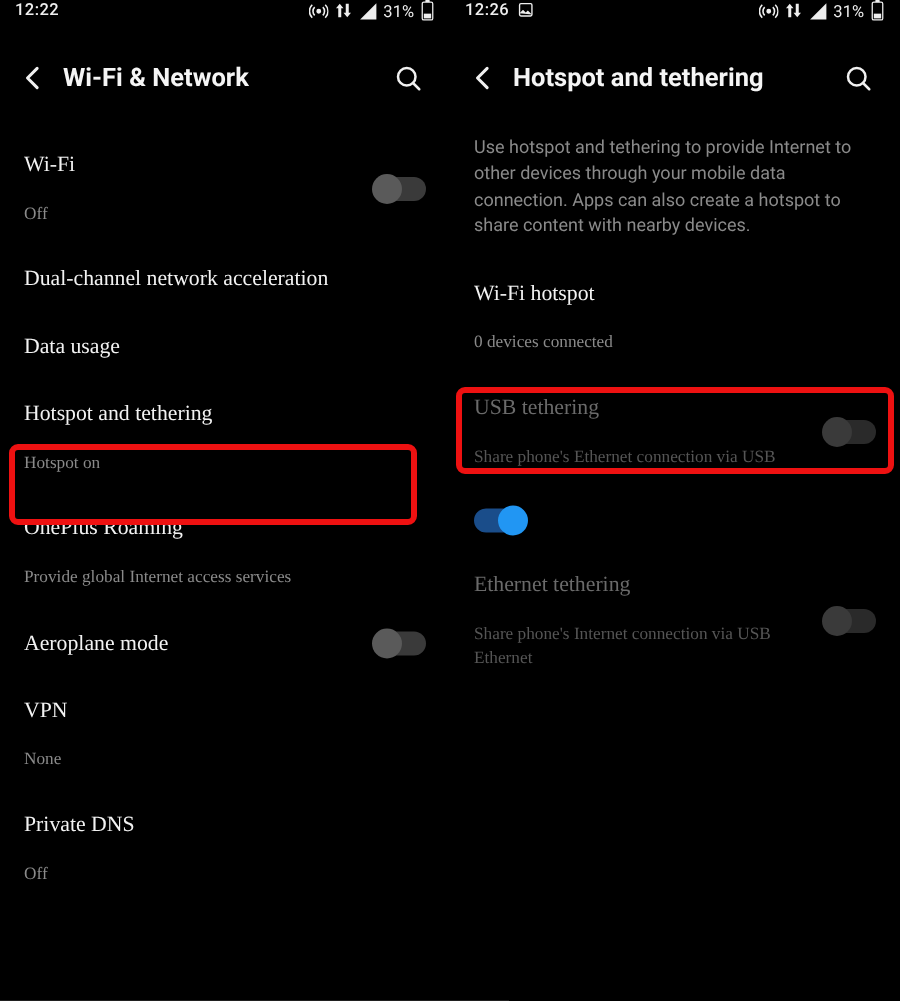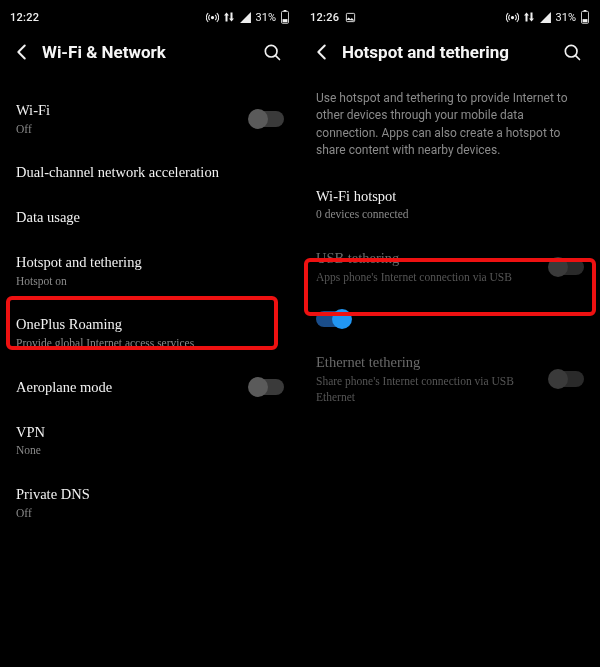--- a/index.html
+++ b/index.html
@@ -2,35 +2,35 @@
 <html><head>
 <meta charset="utf-8">
 <style>
   * { box-sizing: border-box; margin: 0; padding: 0; }
   html, body { width: 600px; height: 667px; background: #3a3a3a; font-family: -apple-system, Roboto, Helvetica, Arial, sans-serif; }
   .stage { position: relative; width: 600px; height: 667px; overflow: hidden; }
   .phone { position: absolute; top: 0; width: 300px; height: 667px; background: #000; color: #fff; }
   .phone.left  { left: 0; }
   .phone.right { left: 300px; }
 
-  .statusbar { display: flex; align-items: flex-end; justify-content: space-between; height: 24px; padding: 0 10px; font-size: 11px; color: #eee; }
+  .statusbar { display: flex; align-items: flex-start; justify-content: space-between; height: 24px; padding: 0 10px; font-size: 11px; color: #eee; }
   .statusbar .time { font-weight: 500; letter-spacing: 0.3px; }
   .statusbar .icons { display: flex; align-items: center; gap: 4px; }
   .statusbar svg { display: block; }
 
   .appbar { display: flex; align-items: center; height: 56px; padding: 0 8px 0 4px; }
   .appbar .back { width: 36px; height: 36px; display:flex; align-items:center; justify-content:center; }
   .appbar .title { font-size: 17px; font-weight: 700; color:#f5f5f5; flex:1; padding-left: 2px; }
   .appbar .search { width:36px; height:36px; display:flex; align-items:center; justify-content:center; margin-right:2px;}
 
   .list { padding: 8px 0; font-family: Liberation Serif, serif; }
   .row  { padding: 13px 16px; display:flex; align-items:center; gap:10px; }
   .row .texts { flex:1; min-width:0; }
   .row .t1 { font-size: 14.5px; color:#f2f2f2; line-height:1.3; }
-  .row .t2 { font-size: 11.5px; color:#8a8a8a; line-height:1.35; margin-top:2px; }
+  .row .t2 { font-size: 11.5px; color:#8a8a8a; line-height:1.35; margin-top:16px; }
   .row.disabled .t1 { color:#6a6a6a; }
   .row.disabled .t2 { color:#555; }
 
   .desc { padding: 10px 16px 14px 16px; font-size: 12px; color:#8a8a8a; line-height:1.45; }
 
   .toggle { position:relative; width:34px; height:16px; border-radius:16px; background:#3a3a3a; flex:0 0 auto; }
   .toggle::after { content:""; position:absolute; top:-2px; width:20px; height:20px; border-radius:50%; background:#5a5a5a; }
   .toggle.off::after { left:-2px; }
   .toggle.on  { background:#1a4d8a; }
   .toggle.on::after  { right:-2px; background:#2196f3; }
@@ -193,21 +193,21 @@
       <div class="row">
         <div class="texts">
           <div class="t1">Wi-Fi hotspot</div>
           <div class="t2">0 devices connected</div>
         </div>
       </div>
 
       <div class="row disabled">
         <div class="texts">
           <div class="t1">USB tethering</div>
-          <div class="t2">Apps phone's Internet connection via USB</div>
+          <div class="t2">Share phone's Ethernet connection via USB</div>
         </div>
         <div class="toggle off disabled"></div>
       </div>
 
       <div class="row">
         <div class="toggle on"></div>
       </div>
 
       <div class="row disabled">
         <div class="texts">

